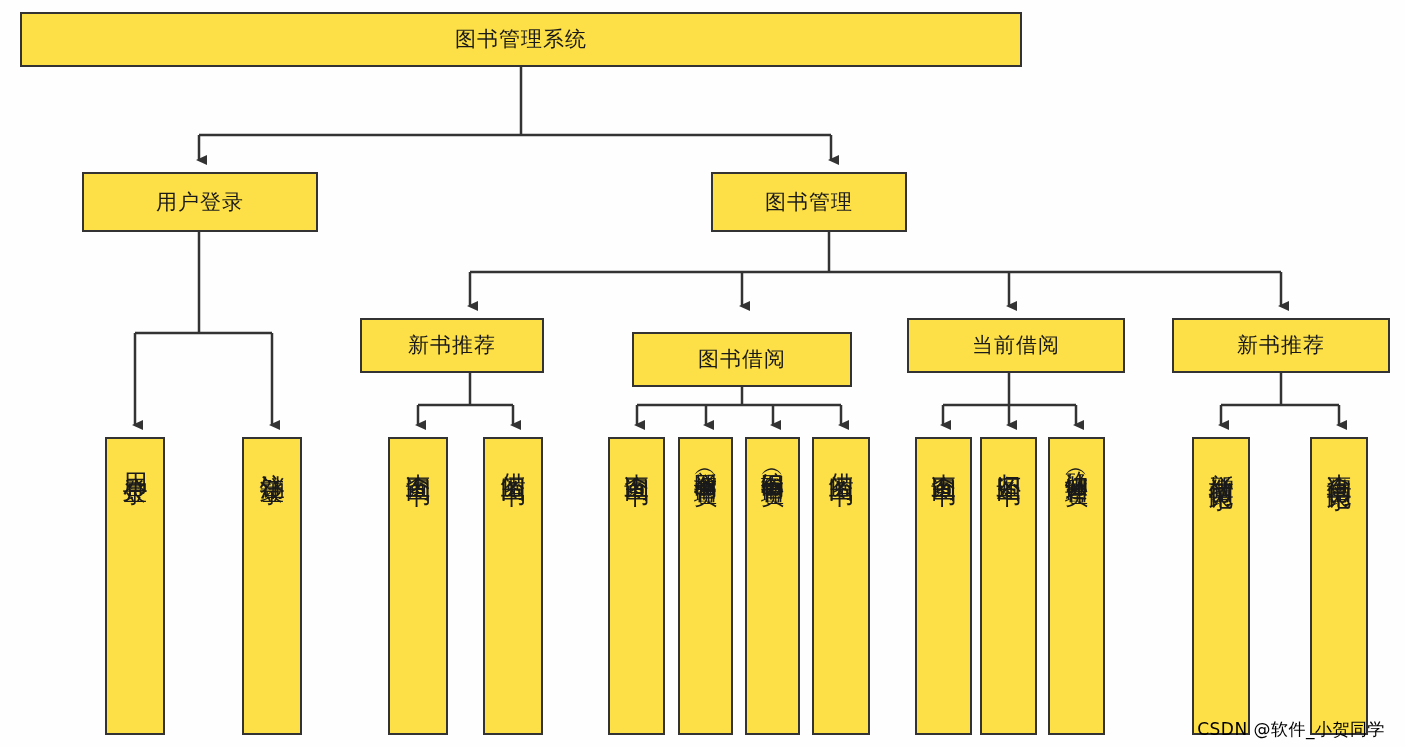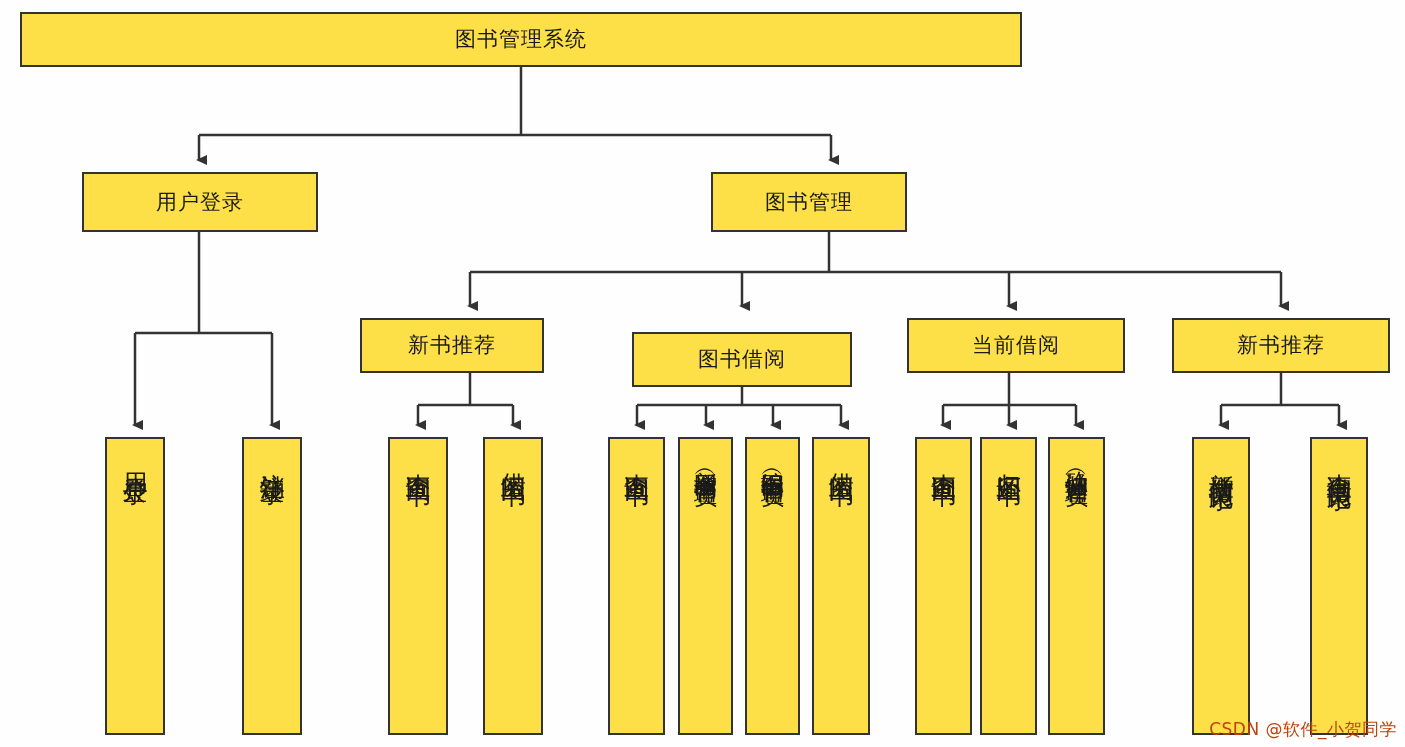--- a/index.html
+++ b/index.html
@@ -52,24 +52,24 @@
     font-size: 25px;
     letter-spacing: 3px;
     white-space: nowrap;
   }
   .node.vert.small .label {
     font-size: 23px;
     letter-spacing: 2px;
   }
   #watermark {
     position: absolute;
-    right: 8px;
+    right: 20px;
     bottom: 6px;
     font-size: 17px;
-    color: #c2410c;
+    color: #000000;
     font-family: "DejaVu Sans", "Liberation Sans", sans-serif;
     letter-spacing: 0.5px;
     white-space: nowrap;
     user-select: none;
   }
 </style>
 </head>
 <body>
 
 <div id="canvas">

